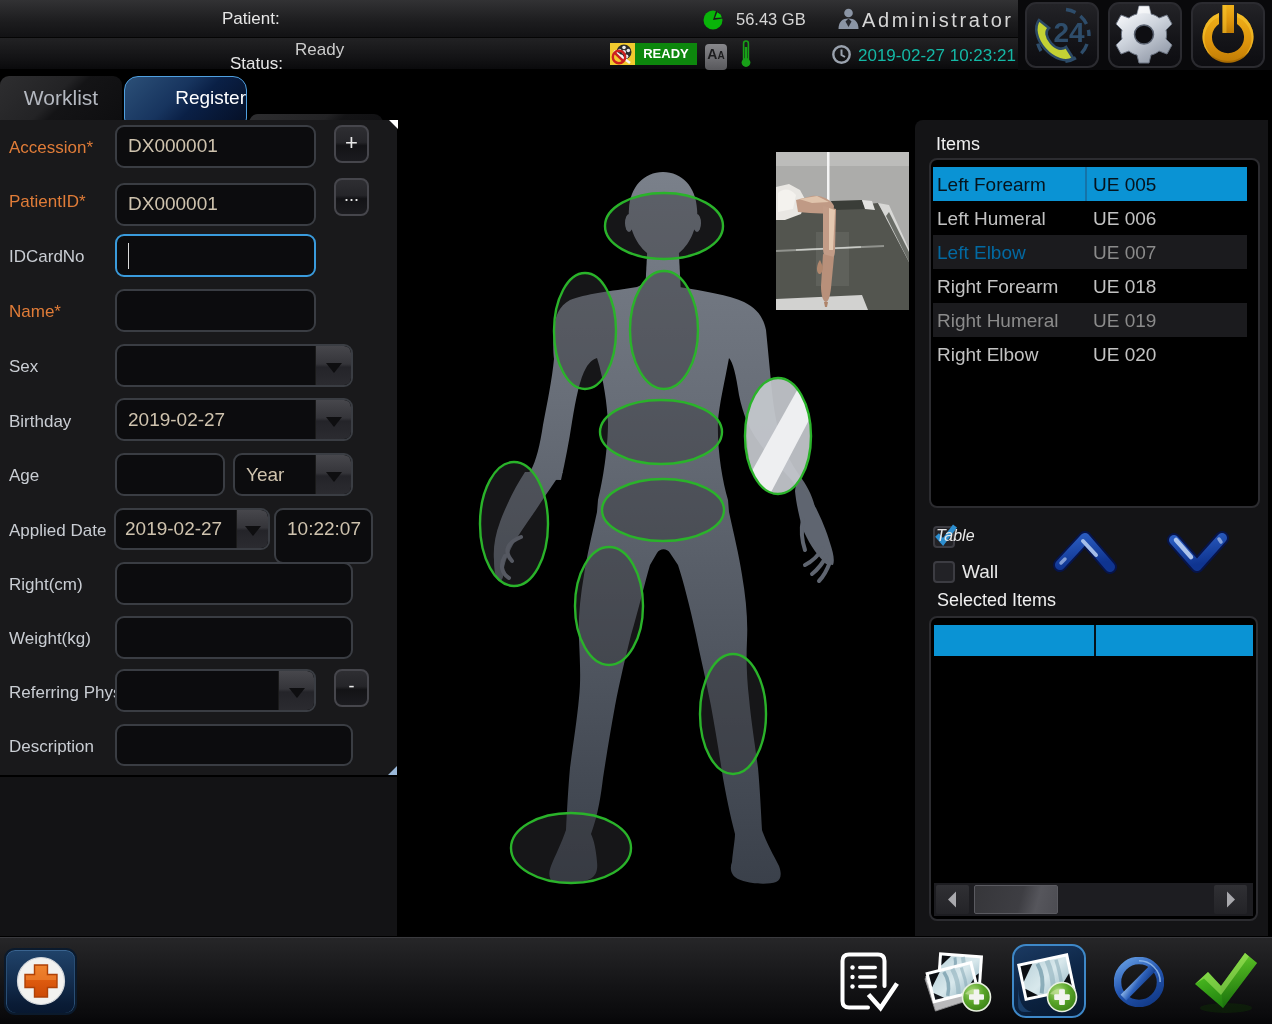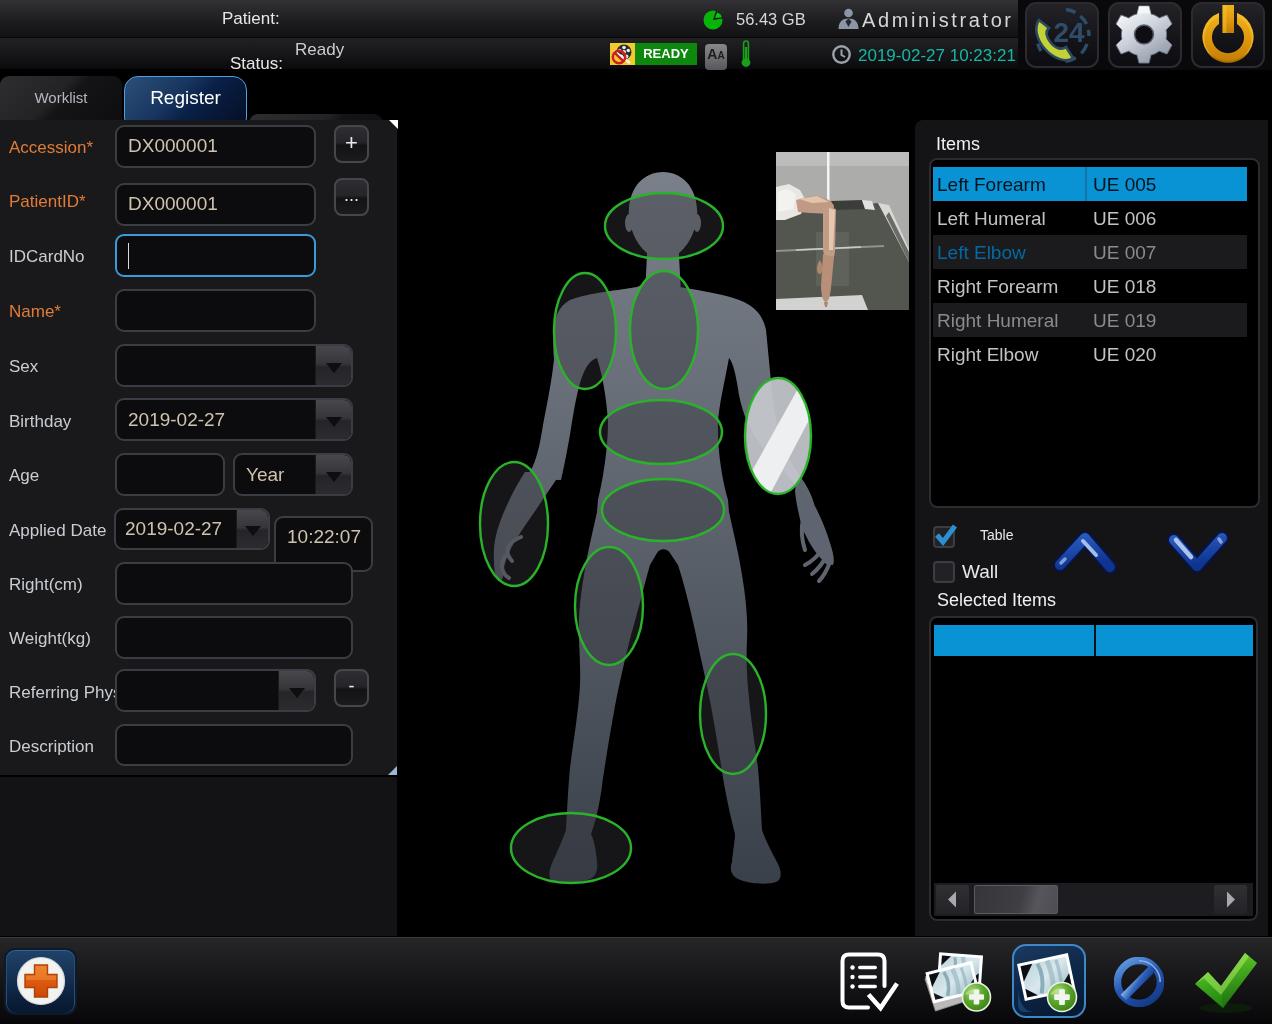--- a/index.html
+++ b/index.html
@@ -110,22 +110,22 @@
           <stop offset="1" stop-color="#c07c05"></stop>
         </linearGradient>
     </defs>
     <path d="M22 9 A 25.5 25.5 0 1 0 40 9 L 40 20 A 16 16 0 1 1 22 20 Z" fill="url(#pwg)"></path>
     <path d="M22 9 A 25.5 25.5 0 1 0 40 9 L 40 13 A 23.5 23.5 0 1 1 22 13 Z" fill="#f6c530" opacity="0.6"></path>
     <rect x="25.5" y="1" width="11.5" height="28" fill="url(#pwg)"></rect>
     <rect x="25.5" y="1" width="4" height="28" fill="#f6c530" opacity="0.5"></rect>
     <path d="M10 48 A 25.5 25.5 0 0 0 52 48 C 45 54 38 57 31 57 C 24 57 17 54 10 48 Z" fill="#a36703" opacity="0.8"></path>
   </svg>
 
-  <div class="abs" style="left:0;top:76px;width:122px;height:44px;border-radius:9px 9px 0 0;background:linear-gradient(135deg,#2e2e30 0%,#232325 45%,#141416 55%,#0e0e10 100%);color:#b4b8c0;font-size:15px;text-align:center;line-height:44px;">Worklist</div>
-  <div class="abs" style="left:124px;top:76px;width:123px;height:56px;border-radius:14px;background:linear-gradient(135deg,#2c5078 0%,#17345e 40%,#0a2046 56%,#040d22 100%);border:1.5px solid #4fa0e0;box-sizing:border-box;color:#ffffff;font-size:19px;text-align:center;line-height:42px;">Register</div>
+  <div class="abs" style="left:0;top:76px;width:122px;height:44px;border-radius:9px 9px 0 0;background:linear-gradient(135deg,#2e2e30 0%,#232325 45%,#141416 55%,#0e0e10 100%);color:#b4b8c0;font-size:21px;text-align:center;line-height:44px;">Worklist</div>
+  <div class="abs" style="left:124px;top:76px;width:123px;height:56px;border-radius:14px;background:linear-gradient(135deg,#2c5078 0%,#17345e 40%,#0a2046 56%,#040d22 100%);border:1.5px solid #4fa0e0;box-sizing:border-box;color:#ffffff;font-size:19px;text-align:right;line-height:42px;">Register</div>
   <div class="abs" style="left:249px;top:76px;width:134px;height:44px;border-radius:9px 9px 0 0;background:linear-gradient(135deg,#2e2e30 0%,#232325 45%,#141416 55%,#0e0e10 100%);color:#b4b8c0;font-size:19px;text-align:center;line-height:44px;margin-top:38px;">Study List</div>
 
   <div class="abs" style="left:0;top:120px;width:397px;height:655px;background:#19191b;border-radius:0 6px 6px 0;"></div>
   <div class="abs" style="left:0;top:777px;width:397px;height:159px;background:#131315;"></div>
   <div class="abs" style="left:389px;top:120px;width:0;height:0;border-top:9px solid #fff;border-left:9px solid transparent;"></div>
   <div class="abs" style="left:388px;top:766px;width:0;height:0;border-bottom:9px solid #9ab8d8;border-left:9px solid transparent;"></div>
 
   <div class="lbl req" style="left:9px;top:138px;">Accession*</div>
   <div class="inp" style="left:115px;top:125px;width:201px;height:43px;">DX000001</div>
   <div class="sqbtn" style="left:334px;top:125px;font-size:22px;line-height:32px;">+</div>
@@ -147,21 +147,21 @@
 
   <div class="lbl" style="left:9px;top:412px;">Birthday</div>
   <div class="combo" style="left:115px;top:398px;width:238px;height:43px;line-height:39px;padding-left:11px;">2019-02-27<div class="arrowbtn"></div></div>
 
   <div class="lbl" style="left:9px;top:466px;">Age</div>
   <div class="inp" style="left:115px;top:453px;width:110px;height:43px;"></div>
   <div class="combo" style="left:233px;top:453px;width:120px;height:43px;line-height:39px;padding-left:11px;">Year<div class="arrowbtn"></div></div>
 
   <div class="lbl" style="left:9px;top:521px;">Applied Date</div>
   <div class="combo" style="left:114px;top:508px;width:156px;height:42px;line-height:38px;padding-left:9px;">2019-02-27<div class="arrowbtn" style="width:31px;"></div></div>
-  <div class="inp" style="left:274px;top:508px;width:99px;height:56px;margin-top:8px;">10:22:07</div>
+  <div class="inp" style="left:274px;top:508px;width:99px;height:56px;">10:22:07</div>
 
   <div class="lbl" style="left:9px;top:575px;">Right(cm)</div>
   <div class="inp" style="left:115px;top:562px;width:238px;height:43px;"></div>
 
   <div class="lbl" style="left:9px;top:629px;">Weight(kg)</div>
   <div class="inp" style="left:115px;top:616px;width:238px;height:43px;"></div>
 
   <div class="lbl" style="left:9px;top:683px;width:108px;overflow:hidden;white-space:nowrap;">Referring Physician</div>
   <div class="combo" style="left:115px;top:669px;width:201px;height:43px;">
       <div class="arrowbtn"></div>
@@ -327,21 +327,21 @@
   <div class="abs" style="left:933px;top:303px;width:314px;height:34px;background:#1b1b1e;"></div>
   <div class="abs" style="left:937px;top:310px;font-size:19px;color:#8b8b8b;">Right Humeral</div>
   <div class="abs" style="left:1093px;top:310px;font-size:19px;color:#8b8b8b;">UE 019</div>
   <div class="abs" style="left:937px;top:344px;font-size:19px;color:#c2c2c2;">Right Elbow</div>
   <div class="abs" style="left:1093px;top:344px;font-size:19px;color:#c2c2c2;">UE 020</div>
 
   <div class="abs" style="left:933px;top:526px;width:22px;height:22px;background:#222226;border:2px solid #3c3c42;border-radius:4px;box-sizing:border-box;"></div>
   <svg class="abs" style="left:933px;top:522px;" width="26" height="26" viewBox="0 0 26 26">
     <path d="M4 13 L10 20 L22 4" fill="none" stroke="#2d8fd0" stroke-width="5"></path>
   </svg>
-  <div class="abs" style="left:980px;top:527px;font-size:14px;color:#e8e8e8;">Table</div>
+  <div class="abs" style="left:936px;top:527px;font-size:16px;color:#e8e8e8;font-style:italic;">Table</div>
   <div class="abs" style="left:933px;top:561px;width:22px;height:22px;background:#222226;border:2px solid #3c3c42;border-radius:4px;box-sizing:border-box;"></div>
   <div class="abs" style="left:962px;top:561px;font-size:19px;color:#e8e8e8;">Wall</div>
 
   <svg class="abs" style="left:1053px;top:529px;" width="64" height="46" viewBox="0 0 64 46">
     <defs>
         <linearGradient id="chvg" x1="0" y1="0" x2="0.3" y2="1">
       <stop offset="0" stop-color="#2a5cc0"></stop>
           <stop offset="1" stop-color="#0f3490"></stop>
         </linearGradient>
       </defs>

